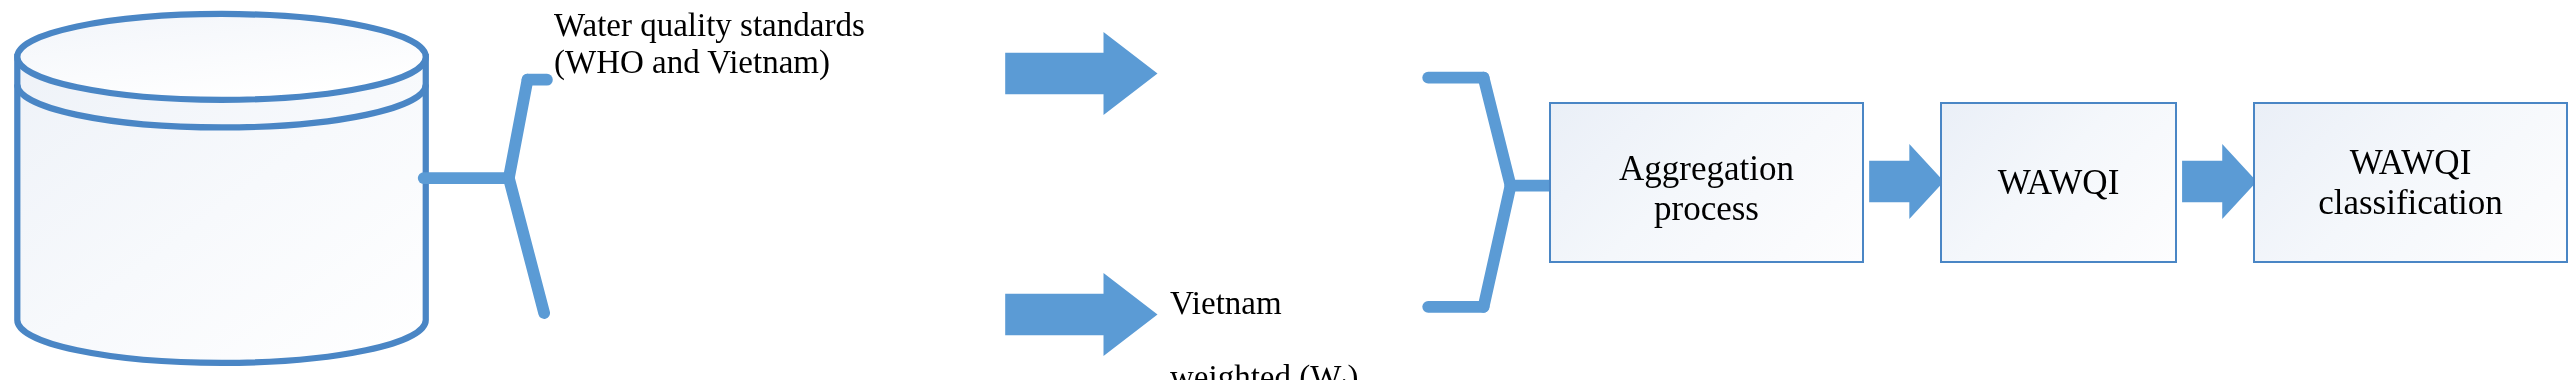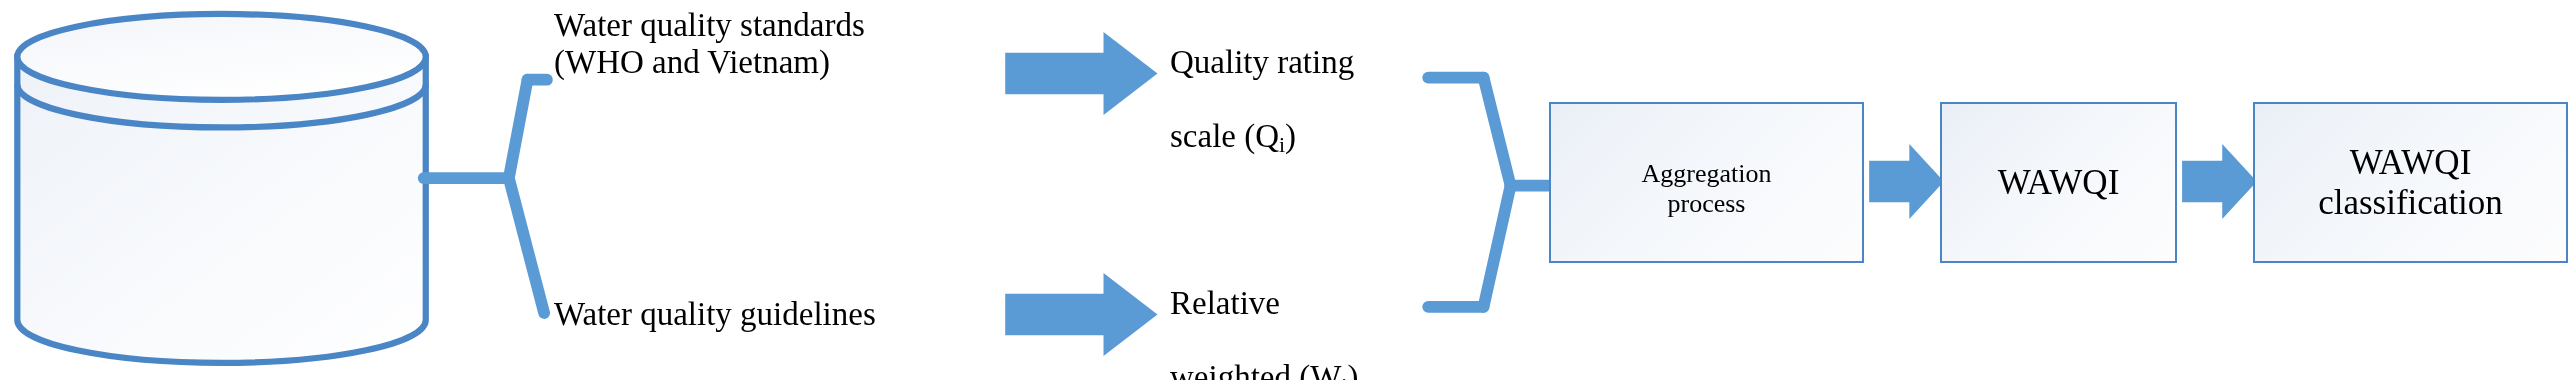--- a/index.html
+++ b/index.html
@@ -126,34 +126,29 @@
 
     <g>
       <path d="M 3152 232 L 3210 232 L 3210 208 L 3260 262 L 3210 316 L 3210 292 L 3152 292 Z" fill="#5B9BD5"></path>
     </g>
   </svg>
 
 
   <div class="label" style="left:554px; top:7px; width:450px; font-size:33px;">Water quality standards
 (WHO and Vietnam)</div>
 
-  <div class="label" style="left:554px; top:296px; width:450px; font-size:33px;">Water quality guidelines</div>
 
-  <div class="label" style="left:1170px; top:7px; width:277px; font-size:33px;">
-    <div>Quality rating</div>
-    <div><span>scale (Q</span><sub>i</sub><span>)</span></div>
-  </div>
 
   <div class="label" style="left:1170px; top:248px; width:277px; font-size:33px;">
-    <div>Relative</div>
+    <div>Vietnam</div>
     <div><span>weighted (W</span><sub>i</sub><span>)</span></div>
   </div>
 
   <div class="box" style="left:1549px; top:102px; width:315px; height:161px;">
-    <div class="box-text" style="font-size:26px;margin-top:12px;">Aggregation
+    <div class="box-text" style="font-size:35px;margin-top:12px;">Aggregation
 process</div>
   </div>
 
   <div class="box" style="left:1940px; top:102px; width:237px; height:161px;">
     <div class="box-text" style="font-size:35px;">WAWQI</div>
   </div>
 
   <div class="box" style="left:2253px; top:102px; width:315px; height:161px;">
     <div class="box-text" style="font-size:35px;">WAWQI
 classification</div>

